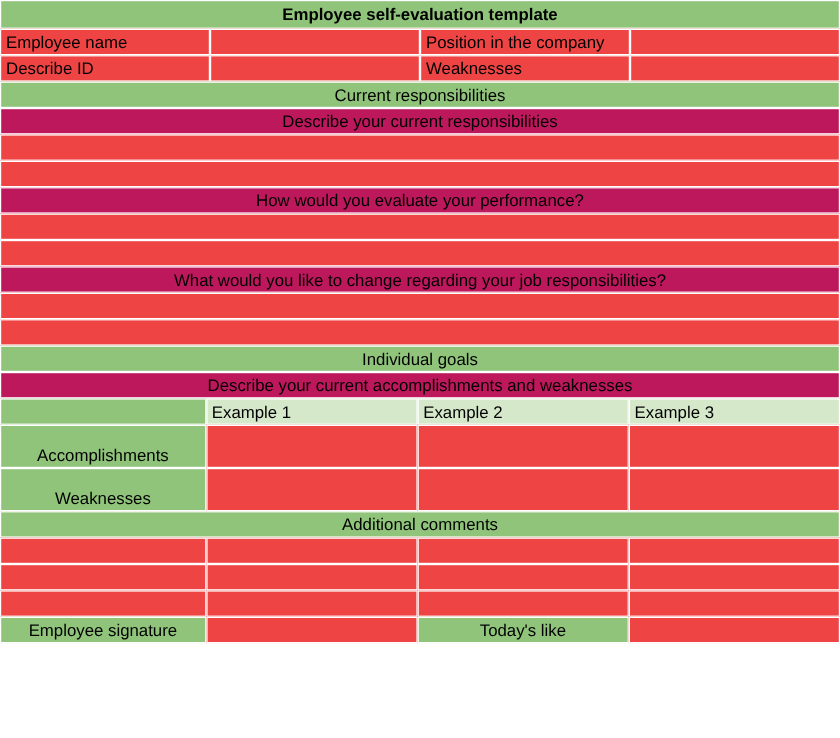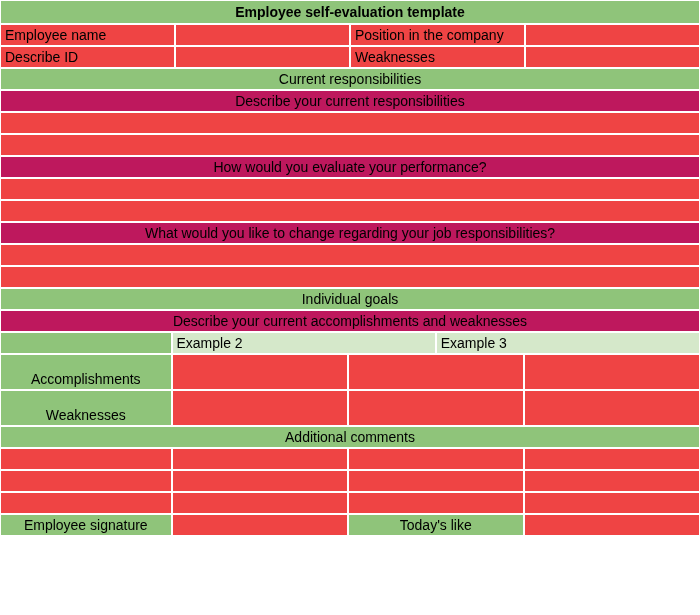--- a/index.html
+++ b/index.html
@@ -106,20 +106,21 @@
 
 <div class="row">
   <div class="cell header-dark center c100 h22">Individual goals</div>
 </div>
 <div class="row">
   <div class="cell header-light center c100 h22">Describe your current accomplishments and weaknesses</div>
 </div>
 
 <div class="row">
   <div class="cell header-dark col-narrow h22"></div>
+  <div class="cell header-xlight col-wide h22">Example 1</div>
   <div class="cell header-xlight col-wide h22">Example 2</div>
   <div class="cell header-xlight col-wide h22">Example 3</div>
 </div>
 
 <div class="row">
   <div class="cell header-dark center col-narrow h48">Accomplishments</div>
   <div class="cell col-wide h48"></div>
   <div class="cell col-wide h48"></div>
   <div class="cell col-wide h48"></div>
 </div>

